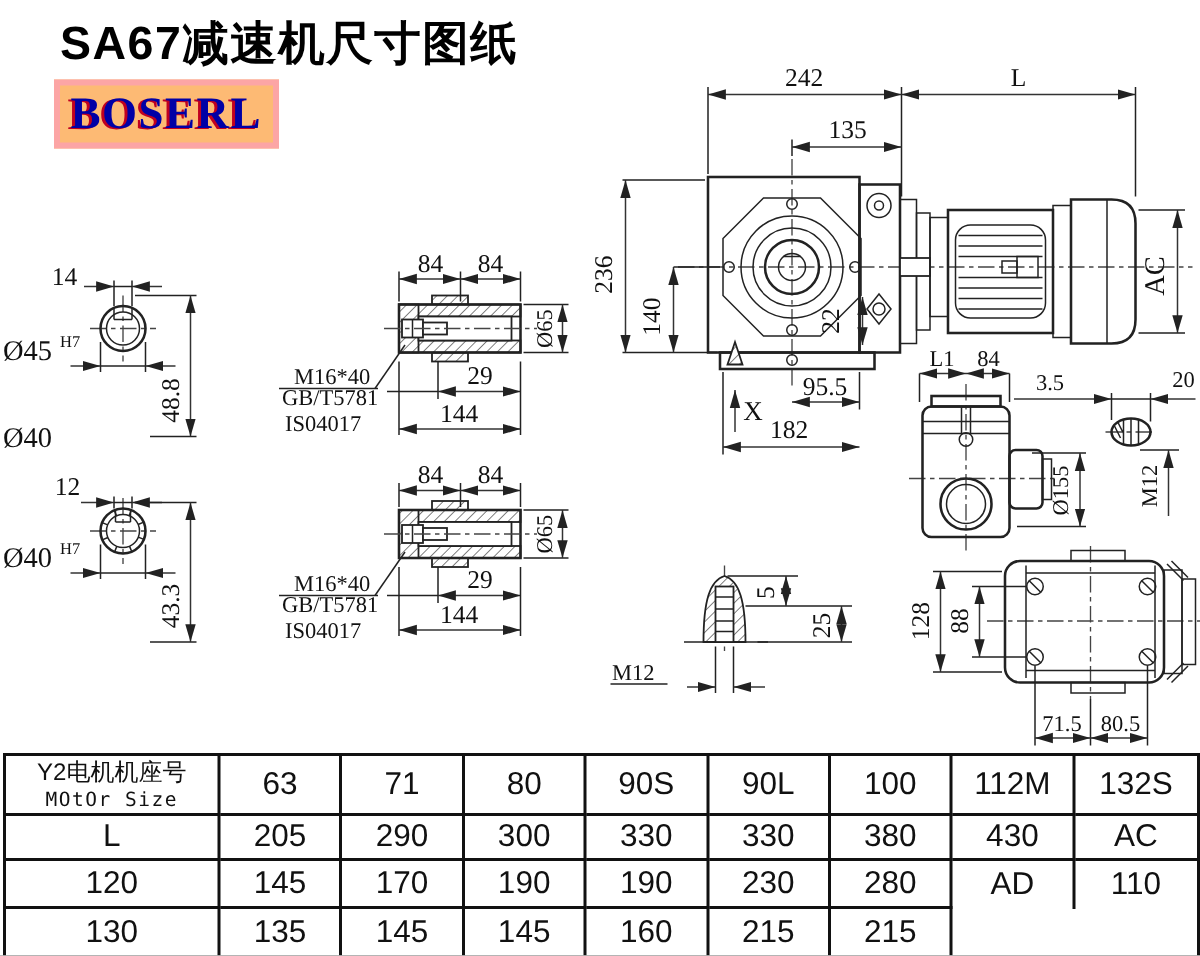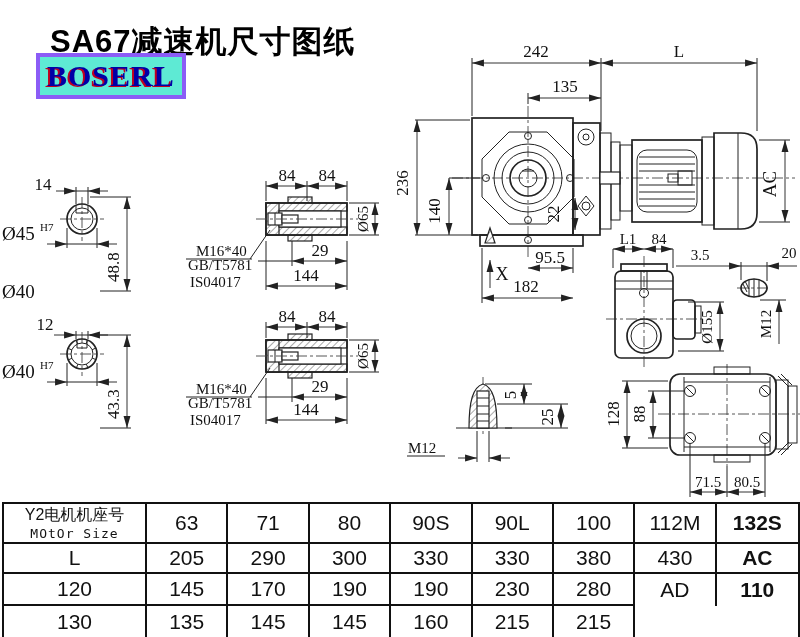--- a/index.html
+++ b/index.html
@@ -1,41 +1,41 @@
 <!DOCTYPE html>
 <html><head>
 <meta charset="utf-8">
 <style>
   html,body { margin:0; padding:0; background:#888; }
   .stage { position:relative; width:800px; height:637px; background:#fff; overflow:hidden;
            font-family:"Liberation Sans", sans-serif; }
-  .title { position:absolute; left:50px; top:8px; font:bold 31px "Liberation Sans", sans-serif;
-           color:#000; letter-spacing:1px; white-space:nowrap;margin-top:13px; }
-  .logo { position:absolute; left:36px; top:53px; border:4px solid #8b5cf6; background:#5eead4;
+  .title { position:absolute; left:40px; top:8px; font:bold 31px "Liberation Sans", sans-serif;
+           color:#000; letter-spacing:1px; white-space:nowrap; }
+  .logo { position:absolute; left:36px; top:53px; border:4px solid #fca5a5; background:#fdba74;
           padding:0 7px; font:bold 30px "Liberation Serif", serif; line-height:38px;
           color:#0000a6; text-shadow:-2px 1px 0 #c00020; letter-spacing:1px; }
   svg text { font-family:"Liberation Serif", serif; fill:#111; }
   .dt  { font-size:17px; text-anchor:middle; }
   .dt2 { font-size:15px; text-anchor:middle; }
   .lb  { font-size:15px; text-anchor:start; }
   .big { font-size:19px; text-anchor:start; }
   .sup { font-size:11px; text-anchor:start; }
   .o  { fill:none; stroke:#222; stroke-width:1.7; }
   .t  { fill:none; stroke:#222; stroke-width:1; }
   .d  { fill:none; stroke:#333; stroke-width:1; }
   .cl { fill:none; stroke:#444; stroke-width:0.9; stroke-dasharray:11 3 3 3; }
   .h  { fill:url(#hatch); stroke:#222; stroke-width:1.2; }
   .w  { fill:#fff; stroke:#222; stroke-width:1.2; }
   .tbl { position:absolute; left:2px; top:502px; width:794px; border:2px solid #111;
          display:grid; grid-template-columns:143px repeat(8,1fr);
          grid-template-rows:40px 30px 32px 31px; background:#fff; }
   .tbl .c { border-right:2px solid #111; border-bottom:2px solid #111; display:flex;
             align-items:center; justify-content:center;
             font:21px "Liberation Sans", sans-serif; color:#111; }
-  .tbl .c:nth-child(9n) { border-right:none;font-weight:bold; }
+  .tbl .c:nth-child(9n) { border-right:none; }
   .tbl .c:nth-last-child(-n+9) { border-bottom:none; }
   .hcell { flex-direction:column; }
   .hcn { font:16px "Liberation Sans", sans-serif; }
   .hen { font:13px "DejaVu Sans Mono", monospace; letter-spacing:1px; }
 </style>
 </head>
 <body>
 
 <div class="stage">
 

